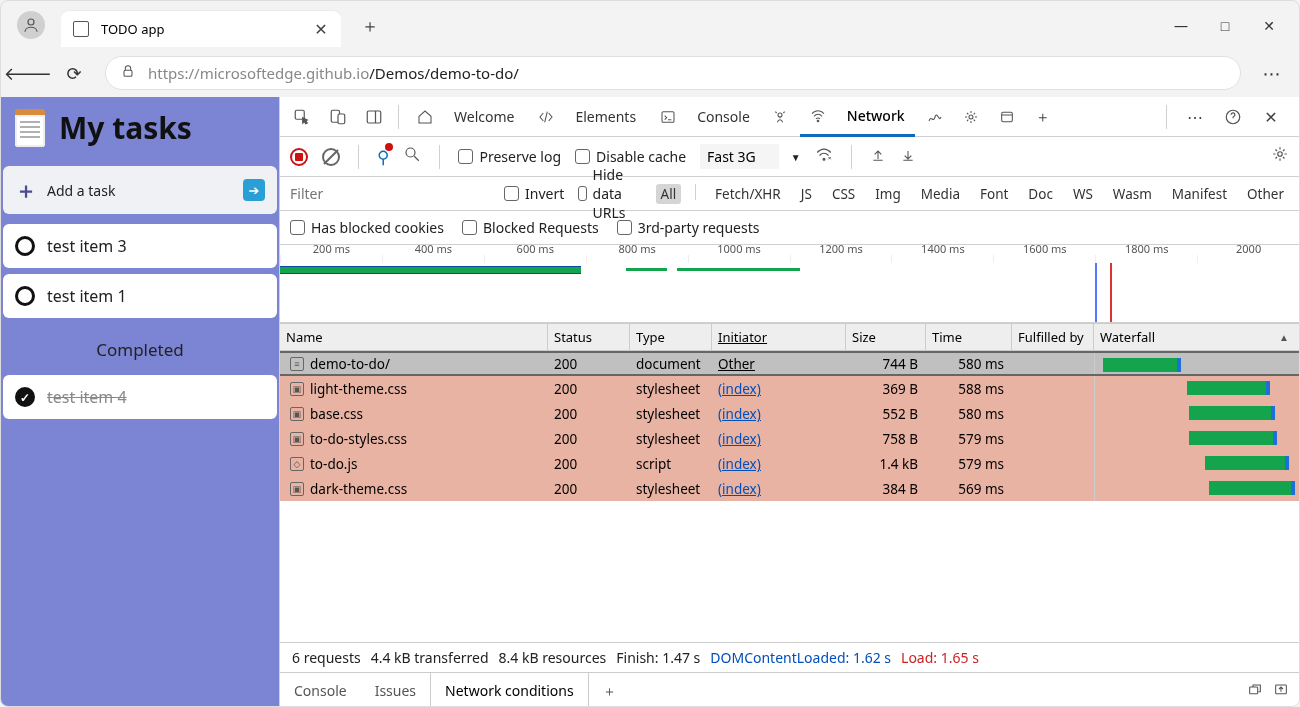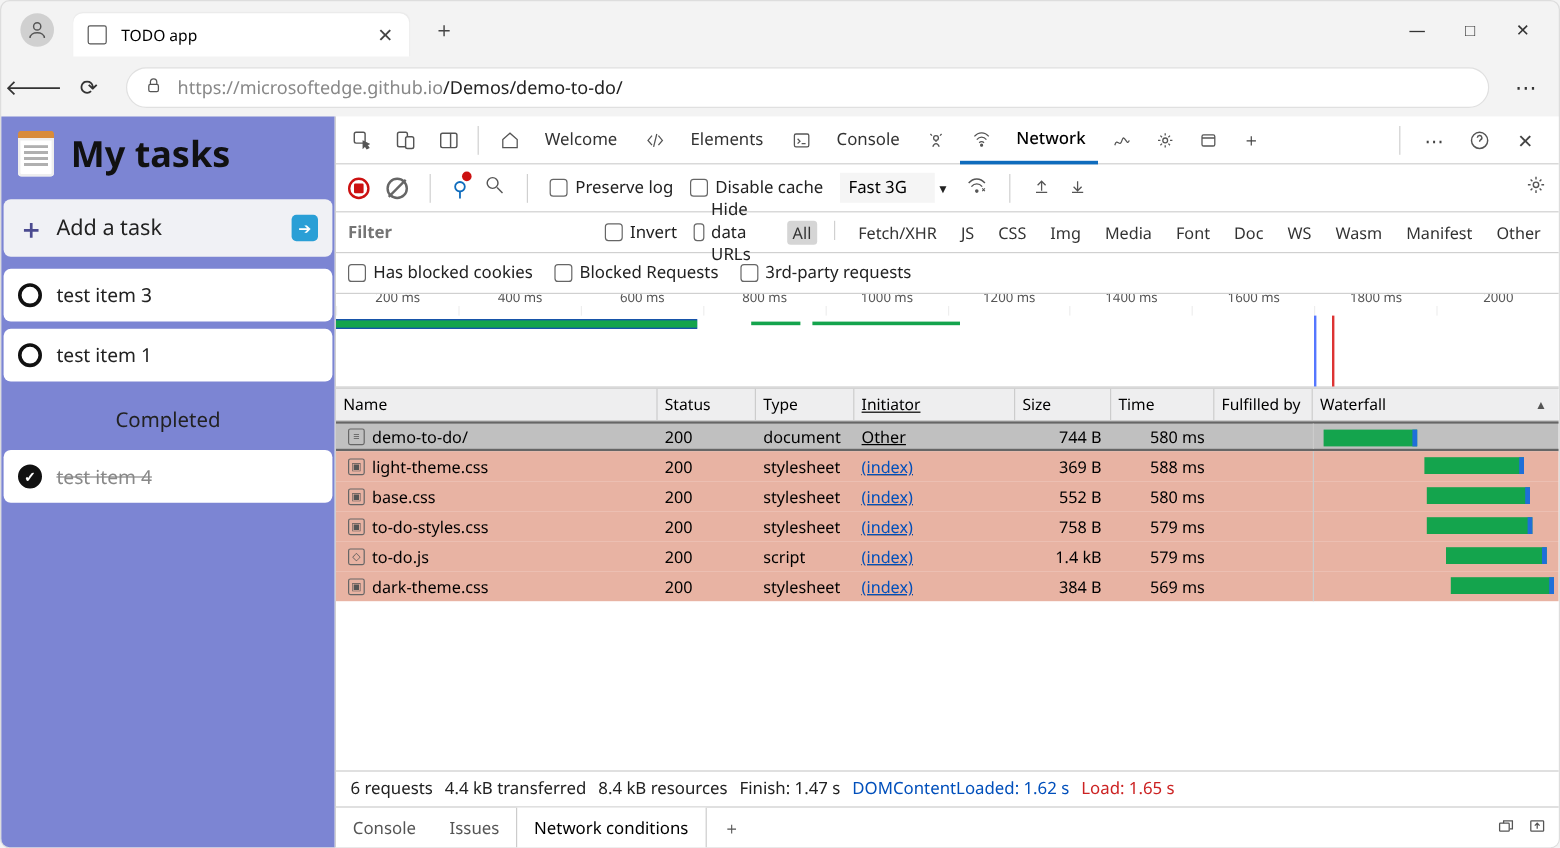--- a/index.html
+++ b/index.html
@@ -29,21 +29,21 @@
 .main { display:flex; height: calc(707px - 48px - 48px); }
 
 
 .app { width:278px; background:#7c85d3; padding:2px; display:flex; flex-direction:column; gap:10px; border-radius:0 0 0 6px; }
 .app-title { display:flex; align-items:center; gap:14px; padding:8px 8px 8px 12px; }
 .clipboard-icon { width:30px; height:38px; background:#fff; border-radius:3px; position:relative; border-top:6px solid #d88b3a; box-shadow: inset 0 0 0 2px #eee;}
 .clipboard-icon::before { content:""; position:absolute; top:6px; left:5px; right:5px; height:18px; background:repeating-linear-gradient(#b0b0b0,#b0b0b0 2px,transparent 2px,transparent 5px); }
 .app-title h1 { font-size:30px; font-weight:700; color:#111; }
 .add-task { background:#f0f1f5; border-radius:6px; height:48px; display:flex; align-items:center; padding:0 12px; gap:10px; cursor:pointer; }
 .plus-icon { font-size:22px; color:#4b4b90; font-weight:600; }
-.add-task span.lbl { font-size:18px; color:#222; flex:1; }
+.add-task span.lbl { font-size:14px; color:#222; flex:1; }
 .arrow-btn { width:22px; height:22px; background:#2a9fd6; border-radius:4px; display:flex; align-items:center; justify-content:center; color:#fff; font-size:13px; }
 .section-hdr { text-align:center; font-size:17px; color:#222; padding:4px 0; }
 .task { background:#fff; border-radius:6px; height:44px; display:flex; align-items:center; padding:0 12px; gap:12px; cursor:pointer; }
 .task .circle { width:20px; height:20px; border:3px solid #111; border-radius:50%; flex-shrink:0; }
 .task .circle.filled { background:#111; display:flex; align-items:center; justify-content:center; }
 .task .circle.filled::after { content:"✓"; color:#fff; font-size:12px; font-weight:700; }
 .task .txt { font-size:16px; color:#222; }
 .task.done .txt { color:#888; text-decoration:line-through; }
 
 
@@ -62,27 +62,27 @@
 .dt-toolbar { height:40px; border-bottom:1px solid #d0d0d0; display:flex; align-items:center; padding:0 10px; gap:14px; }
 .rec-btn { width:18px; height:18px; border:2px solid #c11; border-radius:50%; display:flex; align-items:center; justify-content:center; cursor:pointer; }
 .rec-btn::after { content:""; width:8px; height:8px; background:#c11; border-radius:1px; }
 .clear-btn { width:18px; height:18px; border:2px solid #666; border-radius:50%; position:relative; cursor:pointer; }
 .clear-btn::after { content:""; position:absolute; width:20px; height:2px; background:#666; top:50%; left:50%; transform:translate(-50%,-50%) rotate(-45deg); }
 .filter-active { color:#0f6cbd; font-size:17px; position:relative; }
 .filter-active::after { content:""; width:8px; height:8px; background:#c11; border-radius:50%; position:absolute; top:-2px; right:-4px; }
 .cb { width:15px; height:15px; border:1.5px solid #666; border-radius:3px; display:inline-block; margin-right:6px; vertical-align:-2px; }
 .toolbar-lbl { font-size:14px; color:#222; display:flex; align-items:center; cursor:pointer; }
 .throttle-select { font-size:14px; padding:2px 22px 2px 6px; background:#f5f5f5; border:1px solid transparent; cursor:pointer; position:relative; }
-.throttle-wrap { display:flex; align-items:center; gap:2px; }
+.throttle-wrap { display:flex; align-items:center; gap:12px; }
 .caret-down { font-size:10px; color:#222; }
 .gear-btn { margin-left:auto; color:#444; font-size:17px; cursor:pointer; }
 
 
 .dt-filter { height:34px; border-bottom:1px solid #d0d0d0; display:flex; align-items:center; padding:0 10px; gap:14px; font-size:14px; }
-.filter-input { border:none; outline:none; font-size:14px; color:#701a75; width:200px; padding:2px 0;font-weight:bold; }
+.filter-input { border:none; outline:none; font-size:14px; color:#701a75; width:200px; padding:2px 0; }
 .type-chip { padding:1px 5px; font-size:13.5px; color:#333; cursor:pointer; border-radius:3px; }
 .type-chip.active { background:#d5d5d5; }
 
 .dt-blocked { height:34px; border-bottom:1px solid #d0d0d0; display:flex; align-items:center; padding:0 10px; gap:18px; font-size:14px; }
 
 
 .timeline { height:78px; border-bottom:1px solid #d0d0d0; position:relative; overflow:hidden; }
 .tl-ticks { display:flex; font-size:11px; color:#555; height:18px; align-items:flex-end; }
 .tl-ticks span { flex:1; text-align:center; border-left:1px solid #eee; height:8px; position:relative;padding-left:40px; }
 .tl-ticks span i { position:absolute; top:-14px; left:50%; transform:translateX(-50%); font-style:normal; }

